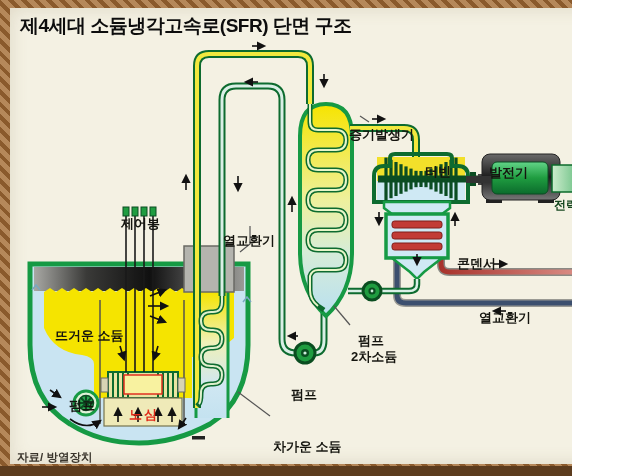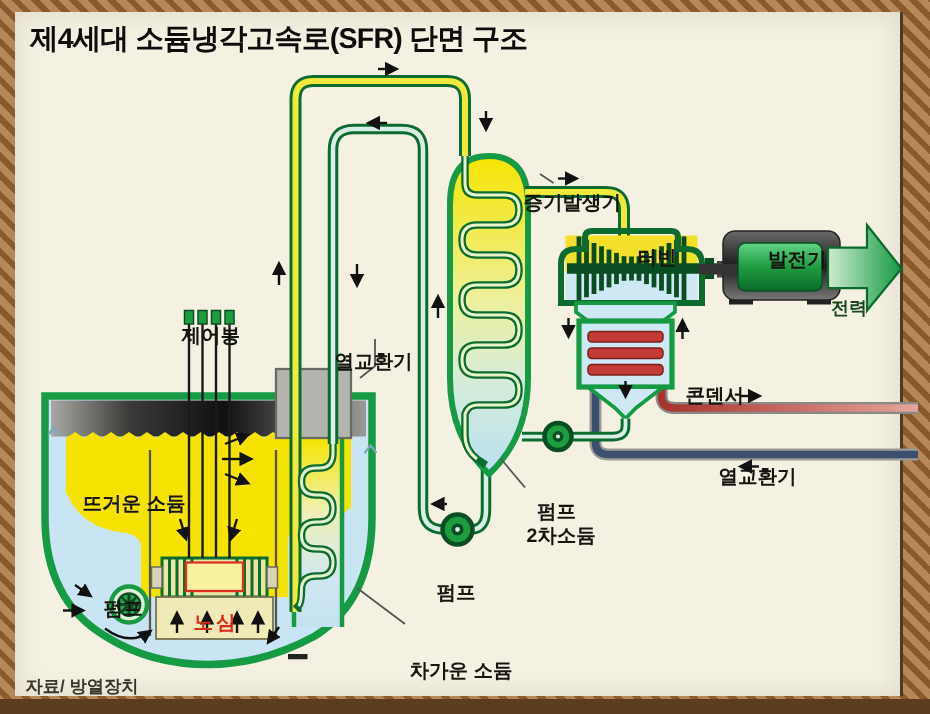--- a/index.html
+++ b/index.html
@@ -1,16 +1,16 @@
 <!DOCTYPE html>
 <html><head>
 <meta charset="utf-8">
 <style>
   html,body{margin:0;padding:0;}
-  .page{position:relative;width:620px;height:476px;overflow:hidden;
+  .page{position:relative;width:572px;height:476px;overflow:hidden;
         background:#b5885a;
         font-family:"Liberation Sans",sans-serif;}
   .frame-pattern{position:absolute;inset:0;
         background:repeating-linear-gradient(45deg,#8a5a2c 0 4px,#b5885a 4px 9px);}
   .frame-bottom{position:absolute;left:0;bottom:0;width:620px;height:10px;background:#5c3c1e;}
   .paper{position:absolute;left:10px;top:8px;width:590px;height:456px;
         background:#f4f1e3;border-right:2px solid #4c3a26;
         box-shadow:inset 0 0 18px rgba(120,100,60,.18);}
   svg.diagram{position:absolute;left:0;top:0;pointer-events:none;}
   .label{position:absolute;font-weight:bold;font-size:13px;color:#15150f;white-space:nowrap;line-height:1;margin-top:28px;}
@@ -262,21 +262,21 @@
       <path d="M158,422 V409" marker-end="url(#ah)"></path>
       <path d="M172,422 V409" marker-end="url(#ah)"></path>
     </g>
   </svg>
 
   <div id="title">제4세대 소듐냉각고속로(SFR) 단면 구조</div>
   <div class="label" style="left:121px;top:189px;" id="lab-rods">제어봉</div>
   <div class="label" style="left:223px;top:206px;text-align:center;">열교환기</div>
   <div class="label" style="left:349px;top:100px;">증기발생기</div>
   <div class="label" style="left:425px;top:137px;">터빈</div>
-  <div class="label" style="left:512px;top:138px;text-align:right;">발전기</div>
+  <div class="label" style="left:489px;top:138px;text-align:right;">발전기</div>
   <div class="label" id="lab-power" style="left:554px;top:171px;">전력</div>
   <div class="label" style="left:457px;top:229px;">콘덴서</div>
   <div class="label" style="left:479px;top:283px;">열교환기</div>
   <div class="label" style="left:69px;top:371px;">펌프</div>
   <div class="label" style="left:291px;top:360px;">펌프</div>
   <div class="label" style="left:358px;top:306px;">펌프</div>
   <div class="label" style="left:351px;top:322px;">2차소듐</div>
   <div class="label" style="left:55px;top:301px;">뜨거운 소듐</div>
   <div class="label" style="left:273px;top:412px;">차가운 소듐</div>
   <div class="label" id="lab-core" style="left:129px;top:380px;">노심</div>

